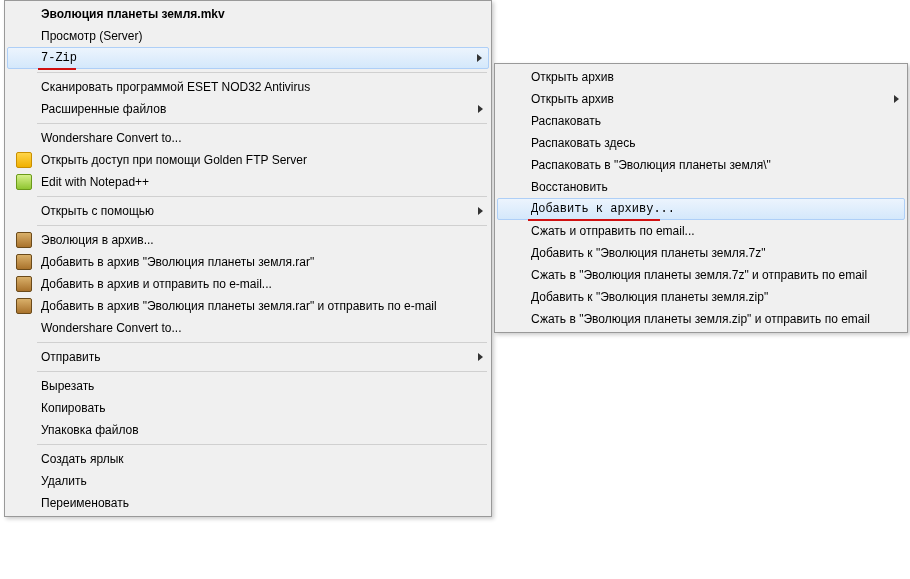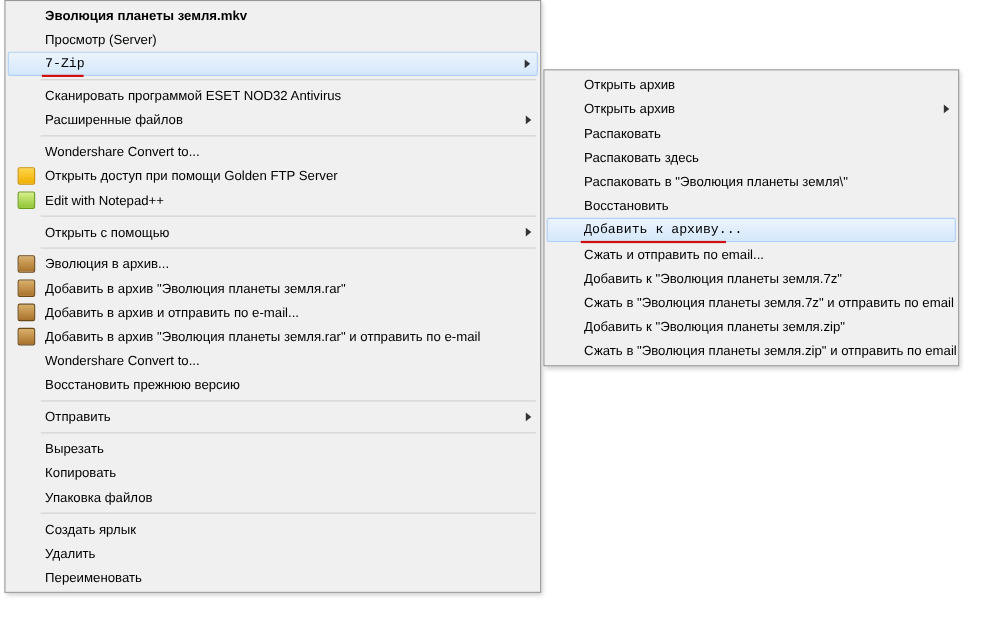--- a/index.html
+++ b/index.html
@@ -21,21 +21,21 @@
     box-shadow: 2px 2px 4px rgba(0,0,0,0.2);
   }
   .menu-main {
     left: 4px;
     top: 0;
     width: 488px;
   }
   .menu-sub {
     left: 494px;
     top: 63px;
-    width: 378px;
+    width: 414px;
   }
   .menu-item {
     display: flex;
     align-items: center;
     height: 22px;
     padding: 0 20px 0 4px;
     cursor: default;
     position: relative;
   }
   .menu-item.highlight {
@@ -170,24 +170,20 @@
       <div class="menu-item">
         <span class="icon-slot">
           <span class="ic ic-rar"></span>
         </span>
         <span class="label">Добавить в архив "Эволюция планеты земля.rar" и отправить по e-mail</span>
       </div>
       <div class="menu-item">
         <span class="icon-slot"></span>
         <span class="label">Wondershare Convert to...</span>
       </div>
-      <div class="menu-item">
-        <span class="icon-slot"></span>
-        <span class="label">Восстановить прежнюю версию</span>
-      </div>
       <div class="sep"></div>
       <div class="menu-item">
         <span class="icon-slot"></span>
         <span class="label">Отправить</span>
         <span class="arrow"></span>
       </div>
       <div class="sep"></div>
       <div class="menu-item">
         <span class="icon-slot"></span>
         <span class="label">Вырезать</span>

